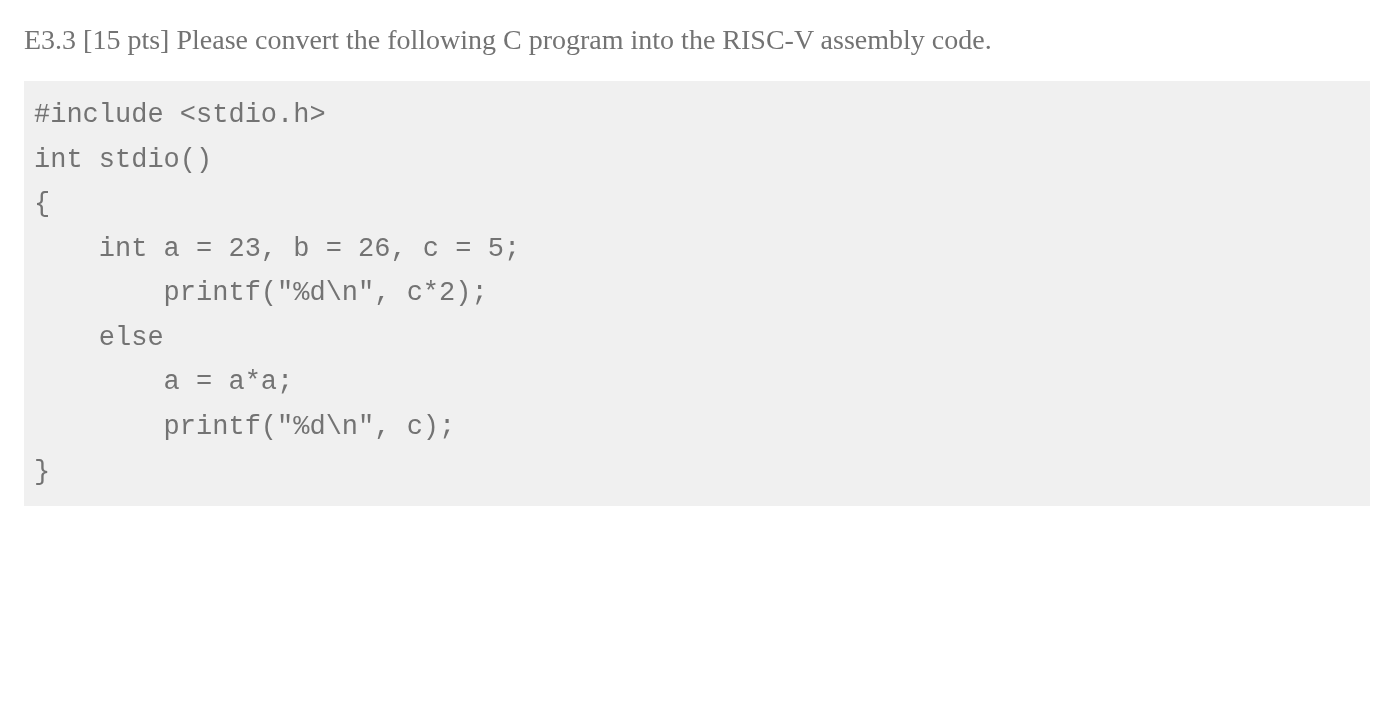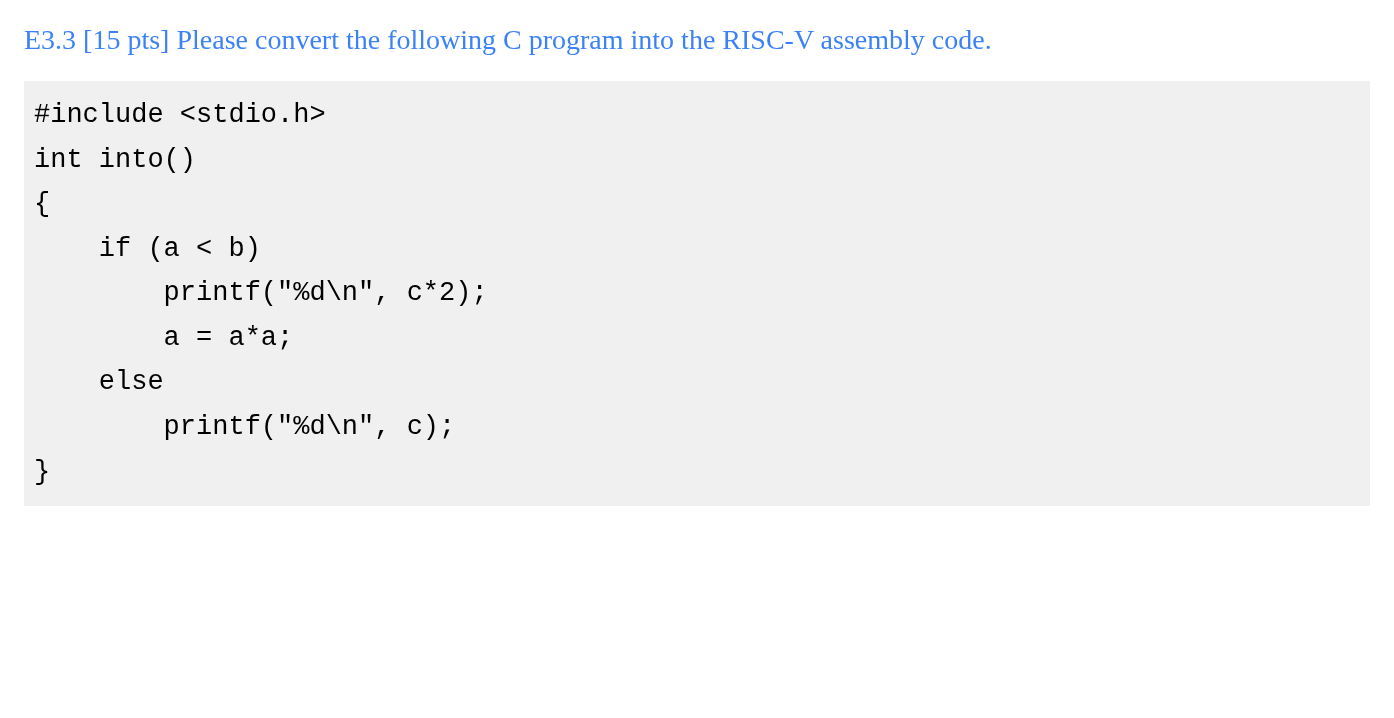--- a/index.html
+++ b/index.html
@@ -4,47 +4,47 @@
 <style>
   * { margin: 0; padding: 0; box-sizing: border-box; }
   body {
     background: #ffffff;
     font-family: Georgia, 'Times New Roman', serif;
     padding: 20px 24px;
     width: 1394px;
   }
   .question-text {
     font-size: 28px;
-    color: #3b82f6;
+    color: #737373;
     margin-bottom: 22px;
     line-height: 1.4;
   }
   .code-block {
     background: #f0f0f0;
     padding: 12px 10px 12px 10px;
     font-family: 'Consolas', 'Monaco', 'Courier New', monospace;
     font-size: 27px;
     line-height: 1.65;
     color: #000000;
     width: 100%;
   }
   .code-line {
     white-space: pre;
   }
-  .purple-main { color: #000000; }
+  .purple-main { color: #737373; }
 </style>
 </head>
 <body>
 
 <div class="question-text">E3.3 [15 pts] Please convert the following C program into the RISC-V assembly code.</div>
 
 <div class="code-block">
 <div class="code-line purple-main">#include &lt;stdio.h&gt;</div>
 <div class="code-line purple-main"></div>
-<div class="code-line purple-main">int into()</div>
+<div class="code-line purple-main">int stdio()</div>
 <div class="code-line purple-main">{</div>
-<div class="code-line purple-main">    if (a &lt; b)</div>
+<div class="code-line purple-main">    int a = 23, b = 26, c = 5;</div>
 <div class="code-line purple-main">        printf("%d\n", c*2);</div>
+<div class="code-line purple-main">    else</div>
 <div class="code-line purple-main">        a = a*a;</div>
-<div class="code-line purple-main">    else</div>
 <div class="code-line purple-main">        printf("%d\n", c);</div>
 <div class="code-line purple-main">}</div>
 </div>
 
 </body></html>

